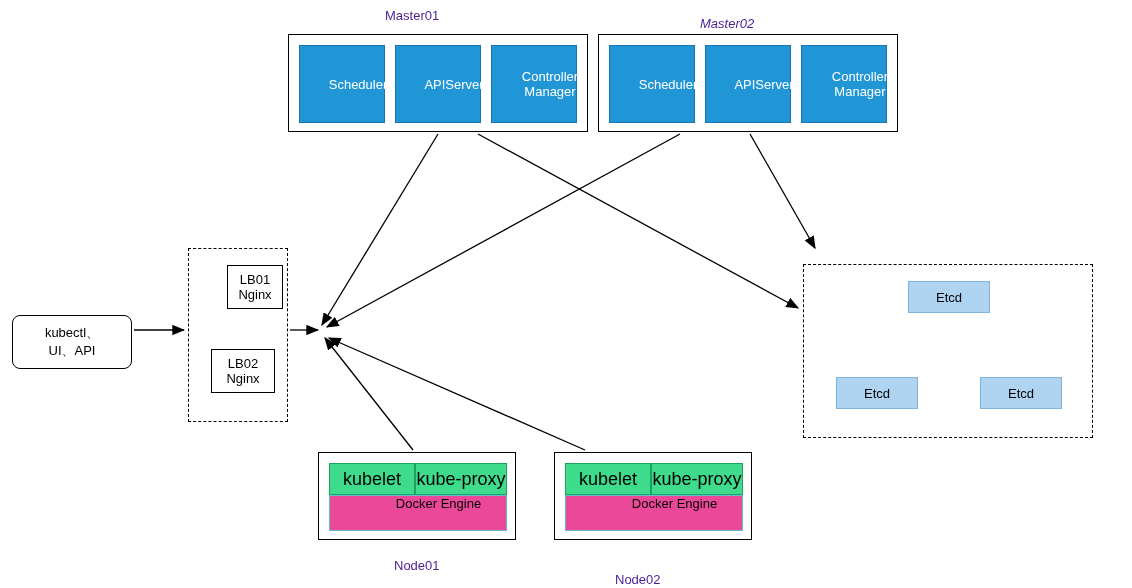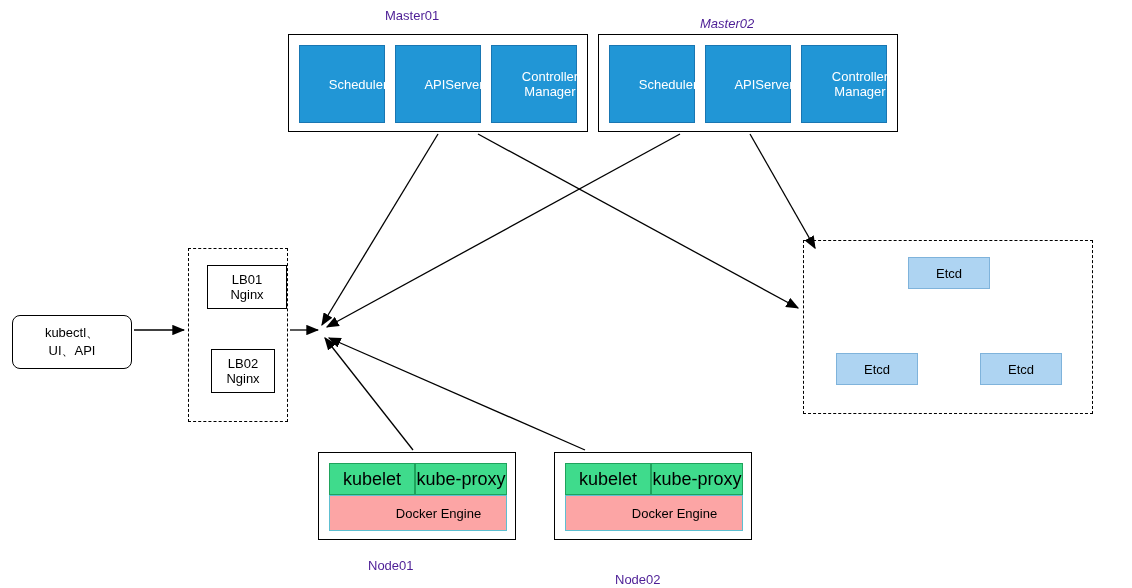--- a/index.html
+++ b/index.html
@@ -64,25 +64,25 @@
       background: #3FDB8C;
       border: 1px solid #1FA35C;
       text-align: center;
       display: flex;
       align-items: center;
       justify-content: center;
       font-size: 18px;
     }
     .node-engine {
       position: absolute;
-      background: #fca5a5;
+      background: #ec4899;
       border: 1px solid #5DBFD1;
       text-align: center;
       display: flex;
-      align-items: center;
+      align-items: flex-start;
       justify-content: center;
       font-size: 13px;
       padding-left: 41px;
     }
     .etcd-group {
       position: absolute;
       border: 1.5px dashed #000;
       background: #fff;
     }
     .etcd-box {
@@ -105,21 +105,21 @@
     }
   </style>
 </head>
 <body>
 
 <div class="client-box" style="left:12px; top:315px; width:120px;">
   <span>kubectl、UI、API</span>
 </div>
 
 <div class="lb-group" style="left:188px; top:248px; width:100px; height:174px;">
-  <div class="lb-box" style="left:18px; top:16px; width:80px;">
+  <div class="lb-box" style="left:38px; top:16px; width:56px;">
     <span>LB01</span><br>
     <span>Nginx</span>
   </div>
   <div class="lb-box" style="left:22px; top:100px; width:64px;">
     <span>LB02</span><br>
     <span>Nginx</span>
   </div>
 </div>
 
 <div class="label" style="left:385px; top:8px; width:100px;">Master01</div>
@@ -143,21 +143,21 @@
   </div>
   <div class="master-box" style="left:106px; top:10px; width:86px; height:78px;">
     <span>APIServer</span>
   </div>
   <div class="master-box" style="left:202px; top:10px; width:86px; height:78px; flex-direction:column;">
     <span>Controller</span>
     <span>Manager</span>
   </div>
 </div>
 
-<div class="etcd-group" style="left:803px; top:240px; width:290px; height:174px;">
+<div class="etcd-group" style="left:803px; top:264px; width:290px; height:174px;">
   <div class="etcd-box" style="left:104px; top:16px; width:82px; height:32px;">
     <span>Etcd</span>
   </div>
   <div class="etcd-box" style="left:32px; top:112px; width:82px; height:32px;">
     <span>Etcd</span>
   </div>
   <div class="etcd-box" style="left:176px; top:112px; width:82px; height:32px;">
     <span>Etcd</span>
   </div>
 </div>
@@ -166,21 +166,21 @@
   <div class="node-proc" style="left:10px; top:10px; width:86px; height:32px;">
     <span>kubelet</span>
   </div>
   <div class="node-proc" style="left:96px; top:10px; width:92px; height:32px;">
     <span>kube-proxy</span>
   </div>
   <div class="node-engine" style="left:10px; top:42px; width:178px; height:36px;">
     <span>Docker Engine</span>
   </div>
 </div>
-<div class="label" style="left:368px; top:558px; width:80px;">Node01</div>
+<div class="label" style="left:394px; top:558px; width:80px;">Node01</div>
 
 <div class="node-group" style="left:554px; top:452px; width:198px; height:88px;">
   <div class="node-proc" style="left:10px; top:10px; width:86px; height:32px;">
     <span>kubelet</span>
   </div>
   <div class="node-proc" style="left:96px; top:10px; width:92px; height:32px;">
     <span>kube-proxy</span>
   </div>
   <div class="node-engine" style="left:10px; top:42px; width:178px; height:36px;">
     <span>Docker Engine</span>

